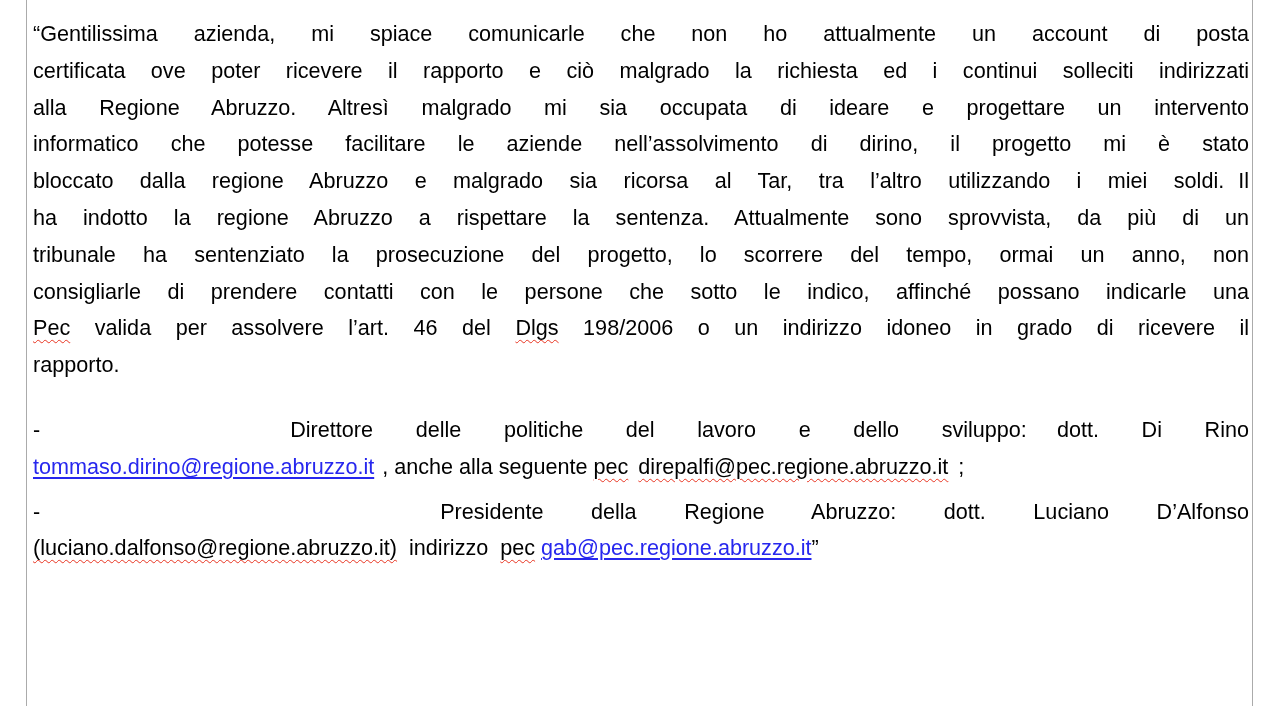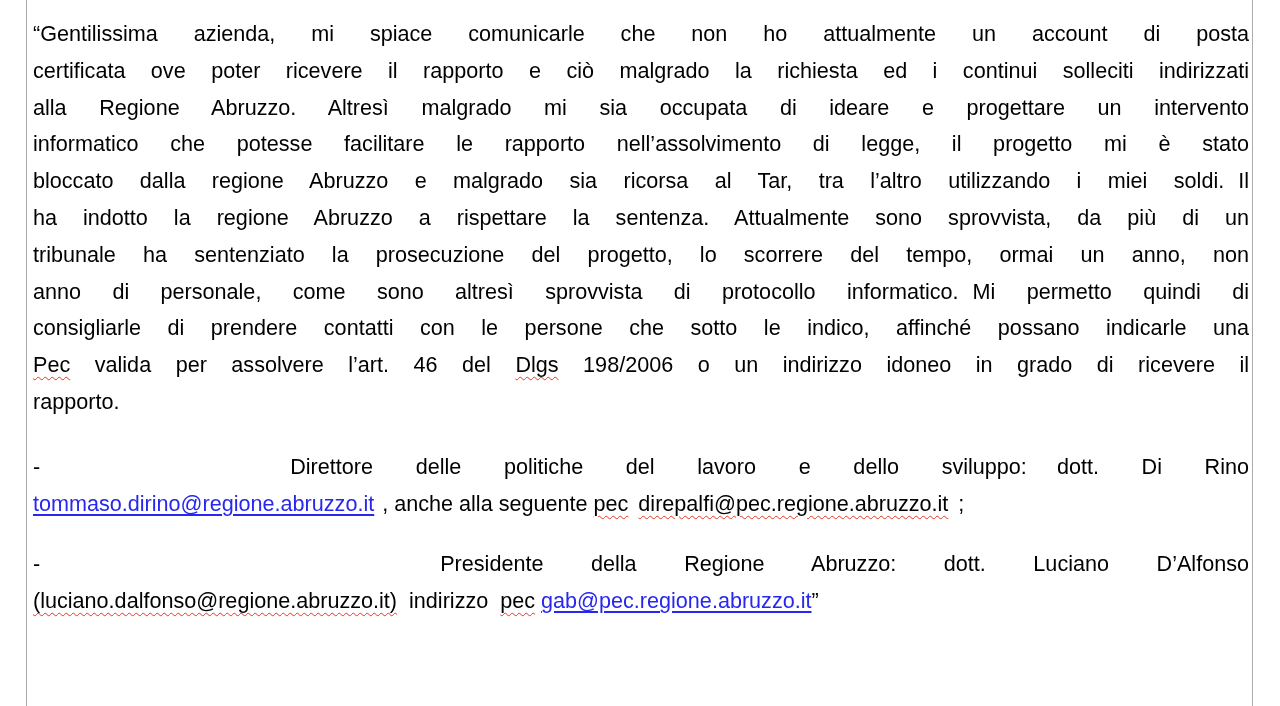--- a/index.html
+++ b/index.html
@@ -68,30 +68,29 @@
 <body>
 
 <div class="margin-line" id="margin-left"></div>
 <div class="margin-line" id="margin-right"></div>
 
 <div id="doc">
     <div style="margin-top: 0px;">
       <div class="line"><span>“Gentilissima azienda, mi spiace comunicarle che non ho attualmente un account di posta</span></div>
       <div class="line"><span>certificata ove poter ricevere il rapporto e ciò malgrado la richiesta ed i continui solleciti indirizzati</span></div>
       <div class="line"><span>alla Regione Abruzzo. Altresì malgrado mi sia occupata di ideare e progettare un intervento</span></div>
-      <div class="line"><span>informatico che potesse facilitare le rapporto nell’assolvimento di legge, il progetto mi è stato</span></div>
+      <div class="line"><span>informatico che potesse facilitare le aziende nell’assolvimento di dirino, il progetto mi è stato</span></div>
       <div class="line"><span>bloccato dalla regione Abruzzo e malgrado sia ricorsa al Tar, tra l’altro utilizzando i miei soldi.</span><span class="seg-sp" style="width: 14px;"></span><span>Il</span></div>
       <div class="line"><span>ha indotto la regione Abruzzo a rispettare la sentenza. Attualmente sono sprovvista, da più di un</span></div>
       <div class="line"><span>tribunale ha sentenziato la prosecuzione del progetto, lo scorrere del tempo, ormai un anno, non</span></div>
-      <div class="line"><span>anno di personale, come sono altresì sprovvista di protocollo informatico.</span><span class="seg-sp" style="width: 14px;"></span><span>Mi permetto quindi di</span></div>
       <div class="line"><span>consigliarle di prendere contatti con le persone che sotto le indico, affinché possano indicarle una</span></div>
       <div class="line"><span class="seg-m">Pec</span><span> valida per assolvere l’art. 46 del </span><span class="seg-m">Dlgs</span><span> 198/2006 o un indirizzo idoneo in grado di ricevere il</span></div>
       <div class="line noj"><span>rapporto.</span></div>
     </div>
     <div style="margin-top: 28px;">
       <div class="line"><span>-</span><span class="seg-sp" style="width: 250px;"></span><span>Direttore delle politiche del lavoro e dello sviluppo:</span><span class="seg-sp" style="width: 30px;"></span><span>dott. Di Rino</span></div>
       <div class="line noj"><span class="seg-l">tommaso.dirino@regione.abruzzo.it</span><span class="seg-sp" style="width: 8px;"></span><span>, anche alla seguente </span><span class="seg-m">pec</span><span class="seg-sp" style="width: 10px;"></span><span class="seg-m">direpalfi@pec.regione.abruzzo.it</span><span class="seg-sp" style="width: 10px;"></span><span>;</span></div>
     </div>
-    <div style="margin-top: 24px;">
+    <div style="margin-top: 8px;">
       <div class="line"><span>-</span><span class="seg-sp" style="width: 400px;"></span><span>Presidente della Regione Abruzzo: dott. Luciano D’Alfonso</span></div>
       <div class="line noj"><span class="seg-m">(luciano.dalfonso@regione.abruzzo.it)</span><span class="seg-sp" style="width: 12px;"></span><span>indirizzo</span><span class="seg-sp" style="width: 12px;"></span><span class="seg-m">pec</span><span> </span><span class="seg-l">gab@pec.regione.abruzzo.it</span><span>”</span></div>
     </div>
   </div>
 
 </body></html>

